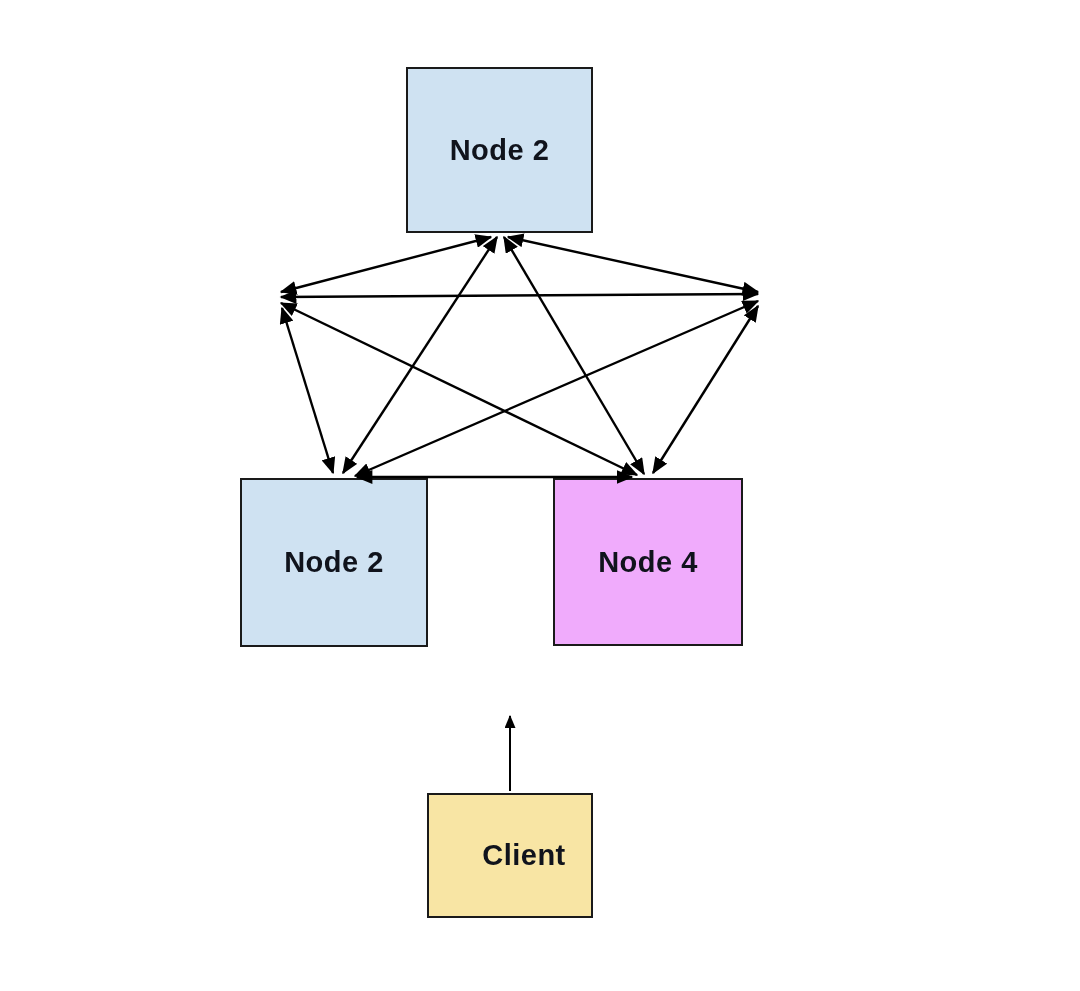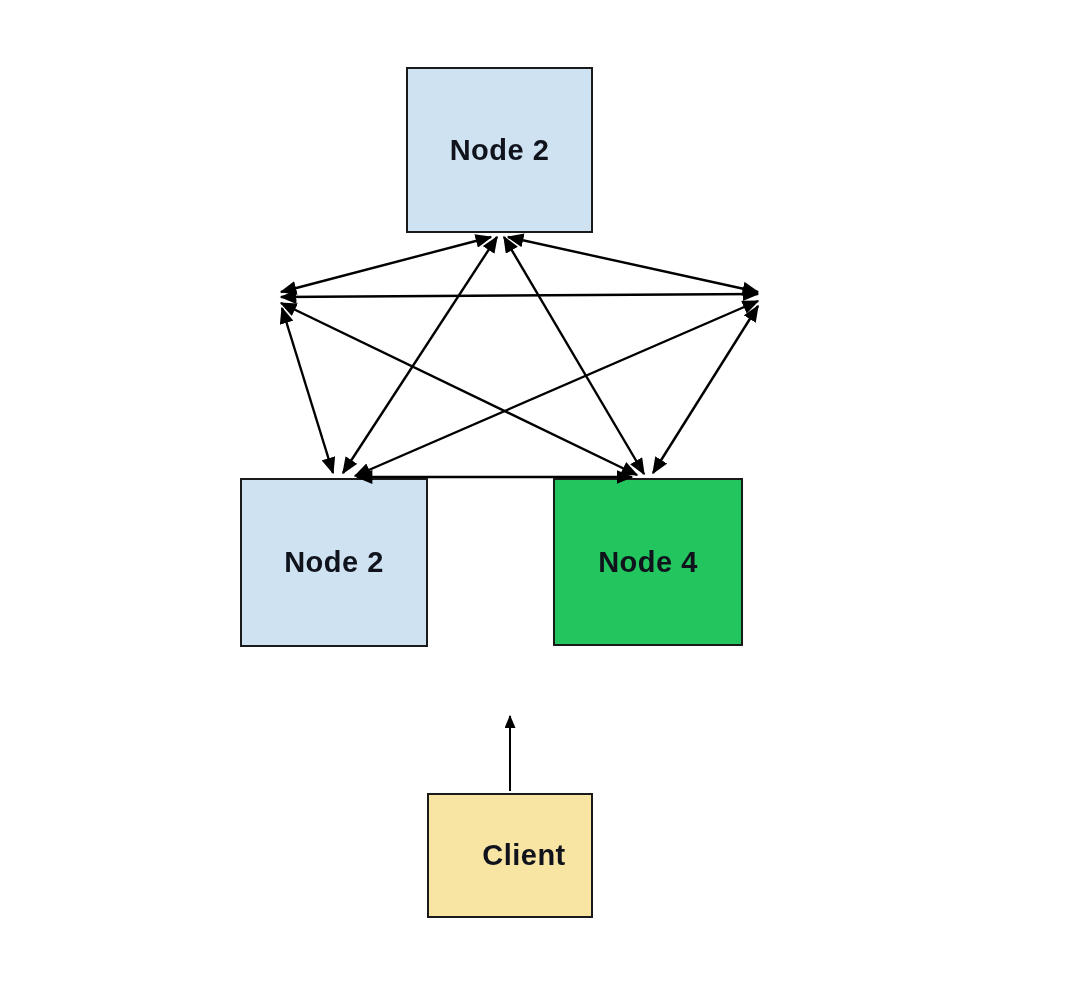--- a/index.html
+++ b/index.html
@@ -53,21 +53,21 @@
   }
 </style>
 </head>
 <body>
 
 <div class="canvas">
   <div id="nodes-layer" class="nodes-layer">
       <div class="node-box" style="left: 406px; top: 67px; width: 187px; height: 166px; background: rgb(207, 226, 242); border-color: rgb(26, 26, 26); color: rgb(16, 19, 28);">
         <span>Node 2</span>
       </div>
-      <div class="node-box" style="left: 553px; top: 478px; width: 190px; height: 168px; background: #22c55e; border-color: rgb(26, 26, 26); color: rgb(16, 19, 28);">
+      <div class="node-box" style="left: 553px; top: 478px; width: 190px; height: 168px; background: #f0abfc; border-color: rgb(26, 26, 26); color: rgb(16, 19, 28);">
         <span>Node 4</span>
       </div>
       <div class="node-box" style="left: 240px; top: 478px; width: 188px; height: 169px; background: rgb(207, 226, 242); border-color: rgb(26, 26, 26); color: rgb(16, 19, 28);">
         <span>Node 2</span>
       </div>
       <div class="node-box" style="left: 427px; top: 793px; width: 166px; height: 125px; background: rgb(248, 229, 164); border-color: rgb(26, 26, 26); color: rgb(16, 19, 28); padding-left: 28px;">
         <span>Client</span>
       </div>
     </div>
   <svg id="edges-svg" class="edges-svg" viewBox="0 0 1080 991" xmlns="http://www.w3.org/2000/svg">

